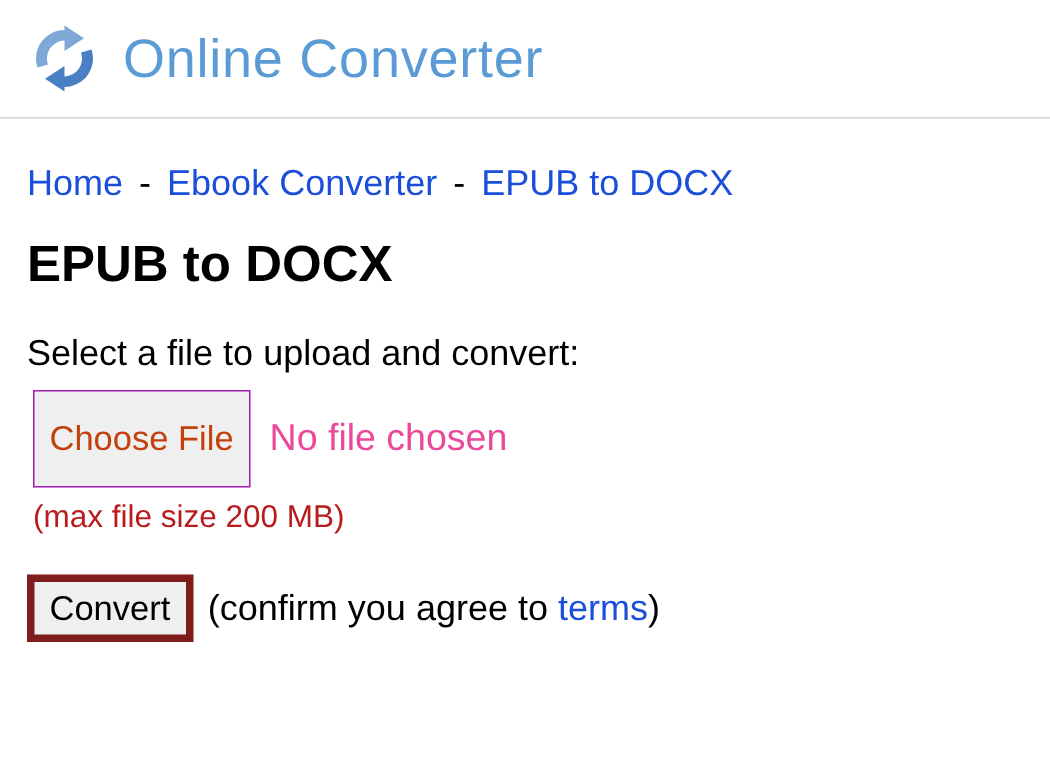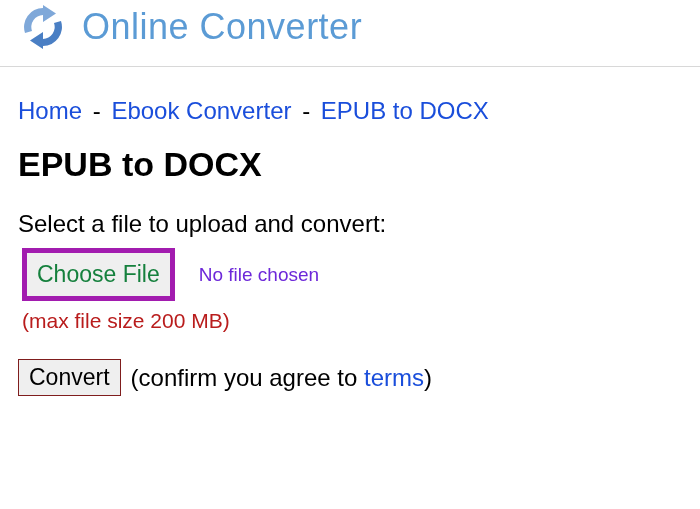--- a/index.html
+++ b/index.html
@@ -10,21 +10,21 @@
     body {
       font-family: Arial, Helvetica, sans-serif;
       background: #ffffff;
       width: 700px;
       height: 509px;
       overflow: hidden;
     }
     .header {
       display: flex;
       align-items: center;
-      padding: 2px 18px 14px 18px;
+      padding: 14px 18px 14px 18px;
       border-bottom: 1px solid #d8d8d8;
     }
     .logo {
       width: 50px;
       height: 50px;
       margin-right: 14px;
       flex-shrink: 0;
     }
     .site-title {
       font-size: 36px;
@@ -62,47 +62,47 @@
     }
     .file-row {
       display: flex;
       align-items: center;
       margin-left: 4px;
       margin-bottom: 8px;
     }
     .choose-btn {
       font-family: Arial, Helvetica, sans-serif;
       font-size: 23px;
-      padding: 8px 10px;
+      padding: 18px 10px;
       background: #efefef;
-      border: 5px solid #a21caf;
-      color: #15803d;
+      border: 1px solid #a21caf;
+      color: #c2410c;
       cursor: pointer;
     }
     .file-status {
-      font-size: 19px;
-      color: #6d28d9;
-      margin-left: 24px;
+      font-size: 25px;
+      color: #ec4899;
+      margin-left: 13px;
     }
     .hint {
       font-size: 21px;
       color: #b91c1c;
       margin-left: 4px;
       margin-bottom: 26px;
     }
     .convert-row {
       display: flex;
       align-items: center;
     }
     .convert-btn {
       font-family: Arial, Helvetica, sans-serif;
       font-size: 23px;
       padding: 4px 10px;
       background: #efefef;
-      border: 1px solid #7f1d1d;
+      border: 5px solid #7f1d1d;
       color: #000;
       cursor: pointer;
     }
     .agree-text {
       font-size: 24px;
       color: #000;
       margin-left: 10px;
     }
     .agree-text a {
       color: #1a4edb;

